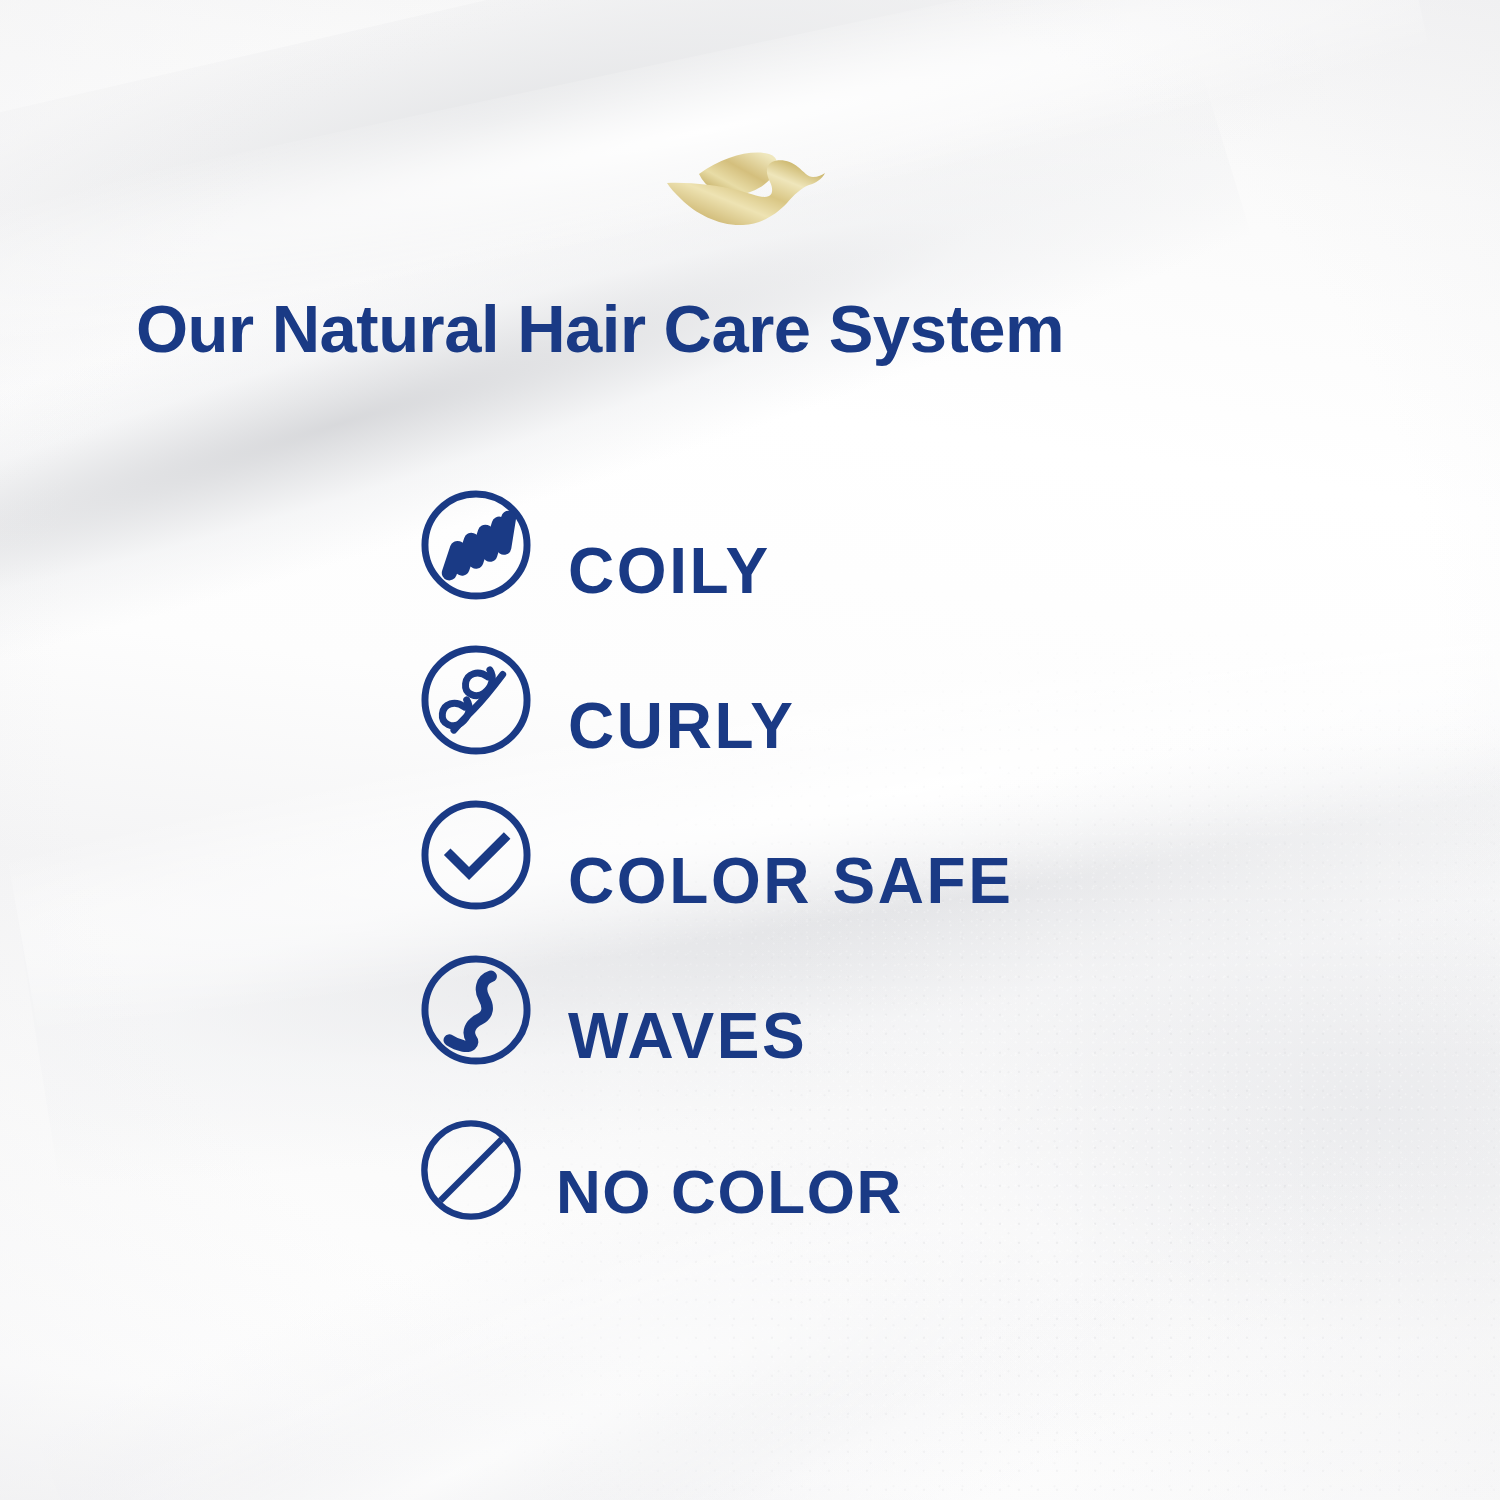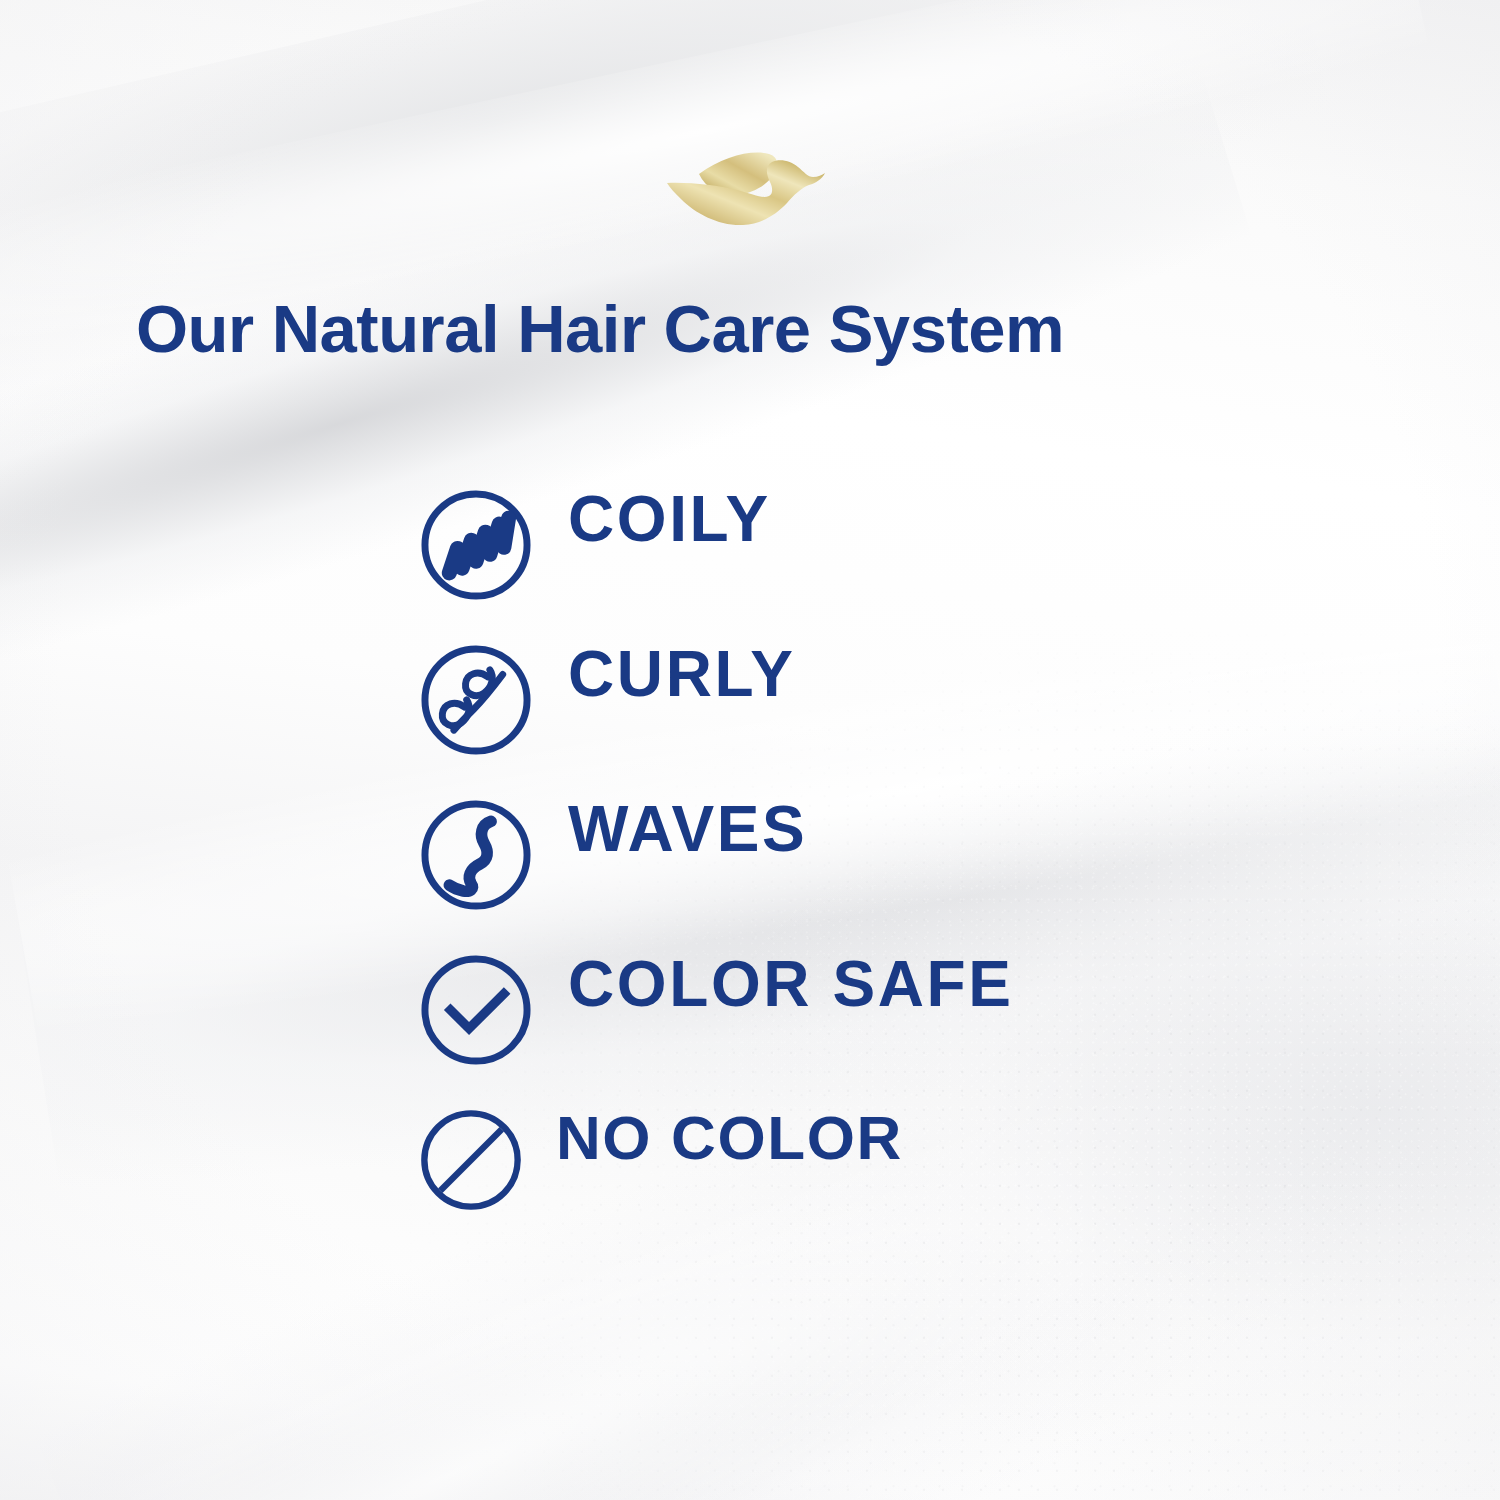--- a/index.html
+++ b/index.html
@@ -156,21 +156,21 @@
   }
 
   .features {
     position: absolute;
     top: 487px;
     left: 418px;
     width: 1000px;
   }
   .feature-row {
     display: flex;
-    align-items: flex-start;
+    align-items: flex-end;
     height: 116px;
     margin-bottom: 39px;
   }
   .feature-row.spaced-top { margin-top: 87px; }
   .feature-row:last-child { margin-bottom: 0; }
 
   .feature-icon {
     flex: 0 0 auto;
     width: 116px;
     height: 116px;
@@ -258,32 +258,32 @@
           <path d="M73 28 C64 40 56 50 48 58 C41 65 35 71 31 76" fill="none" stroke="#1a3a85" stroke-width="6" stroke-linecap="round"></path>
           <path d="M60 30 C52 24 42 27 41 36 C40 45 50 49 57 44 C64 39 66 30 62 24" fill="none" stroke="#1a3a85" stroke-width="6" stroke-linecap="round"></path>
           <path d="M40 56 C32 50 22 53 21 62 C20 71 30 75 37 70 C44 65 46 56 42 50" fill="none" stroke="#1a3a85" stroke-width="6" stroke-linecap="round"></path>
         </svg>
         <div class="feature-label">CURLY</div>
       </div>
 
       <div class="feature-row">
         <svg class="feature-icon" viewBox="0 0 100 100">
           <circle cx="50" cy="50" r="44" fill="none" stroke="#1a3a85" stroke-width="6"></circle>
+          <path d="M28 50 L44 66 L74 36" fill="none" stroke="#1a3a85" stroke-width="8" stroke-linecap="square" stroke-linejoin="miter"></path>
+        </svg>
+        <div class="feature-label">COLOR SAFE</div>
+      </div>
+
+      <div class="feature-row">
+        <svg class="feature-icon" viewBox="0 0 100 100">
+          <circle cx="50" cy="50" r="44" fill="none" stroke="#1a3a85" stroke-width="6"></circle>
           <path d="M63 21 C54 24 53 33 57 40 C61 47 61 54 53 58
                    C45 62 42 69 46 75 C49 79 45 82 39 81 C34 80 30 78 27 76" fill="none" stroke="#1a3a85" stroke-width="10" stroke-linecap="round" stroke-linejoin="round"></path>
         </svg>
         <div class="feature-label">WAVES</div>
-      </div>
-
-      <div class="feature-row">
-        <svg class="feature-icon" viewBox="0 0 100 100">
-          <circle cx="50" cy="50" r="44" fill="none" stroke="#1a3a85" stroke-width="6"></circle>
-          <path d="M28 50 L44 66 L74 36" fill="none" stroke="#1a3a85" stroke-width="8" stroke-linecap="square" stroke-linejoin="miter"></path>
-        </svg>
-        <div class="feature-label">COLOR SAFE</div>
       </div>
 
 
       <div class="feature-row sub">
         <svg class="feature-icon" viewBox="0 0 100 100">
           <circle cx="50" cy="50" r="44" fill="none" stroke="#1a3a85" stroke-width="6"></circle>
           <line x1="21" y1="79" x2="79" y2="21" stroke="#1a3a85" stroke-width="6" stroke-linecap="butt"></line>
         </svg>
         <div class="feature-label">NO COLOR</div>
       </div>

